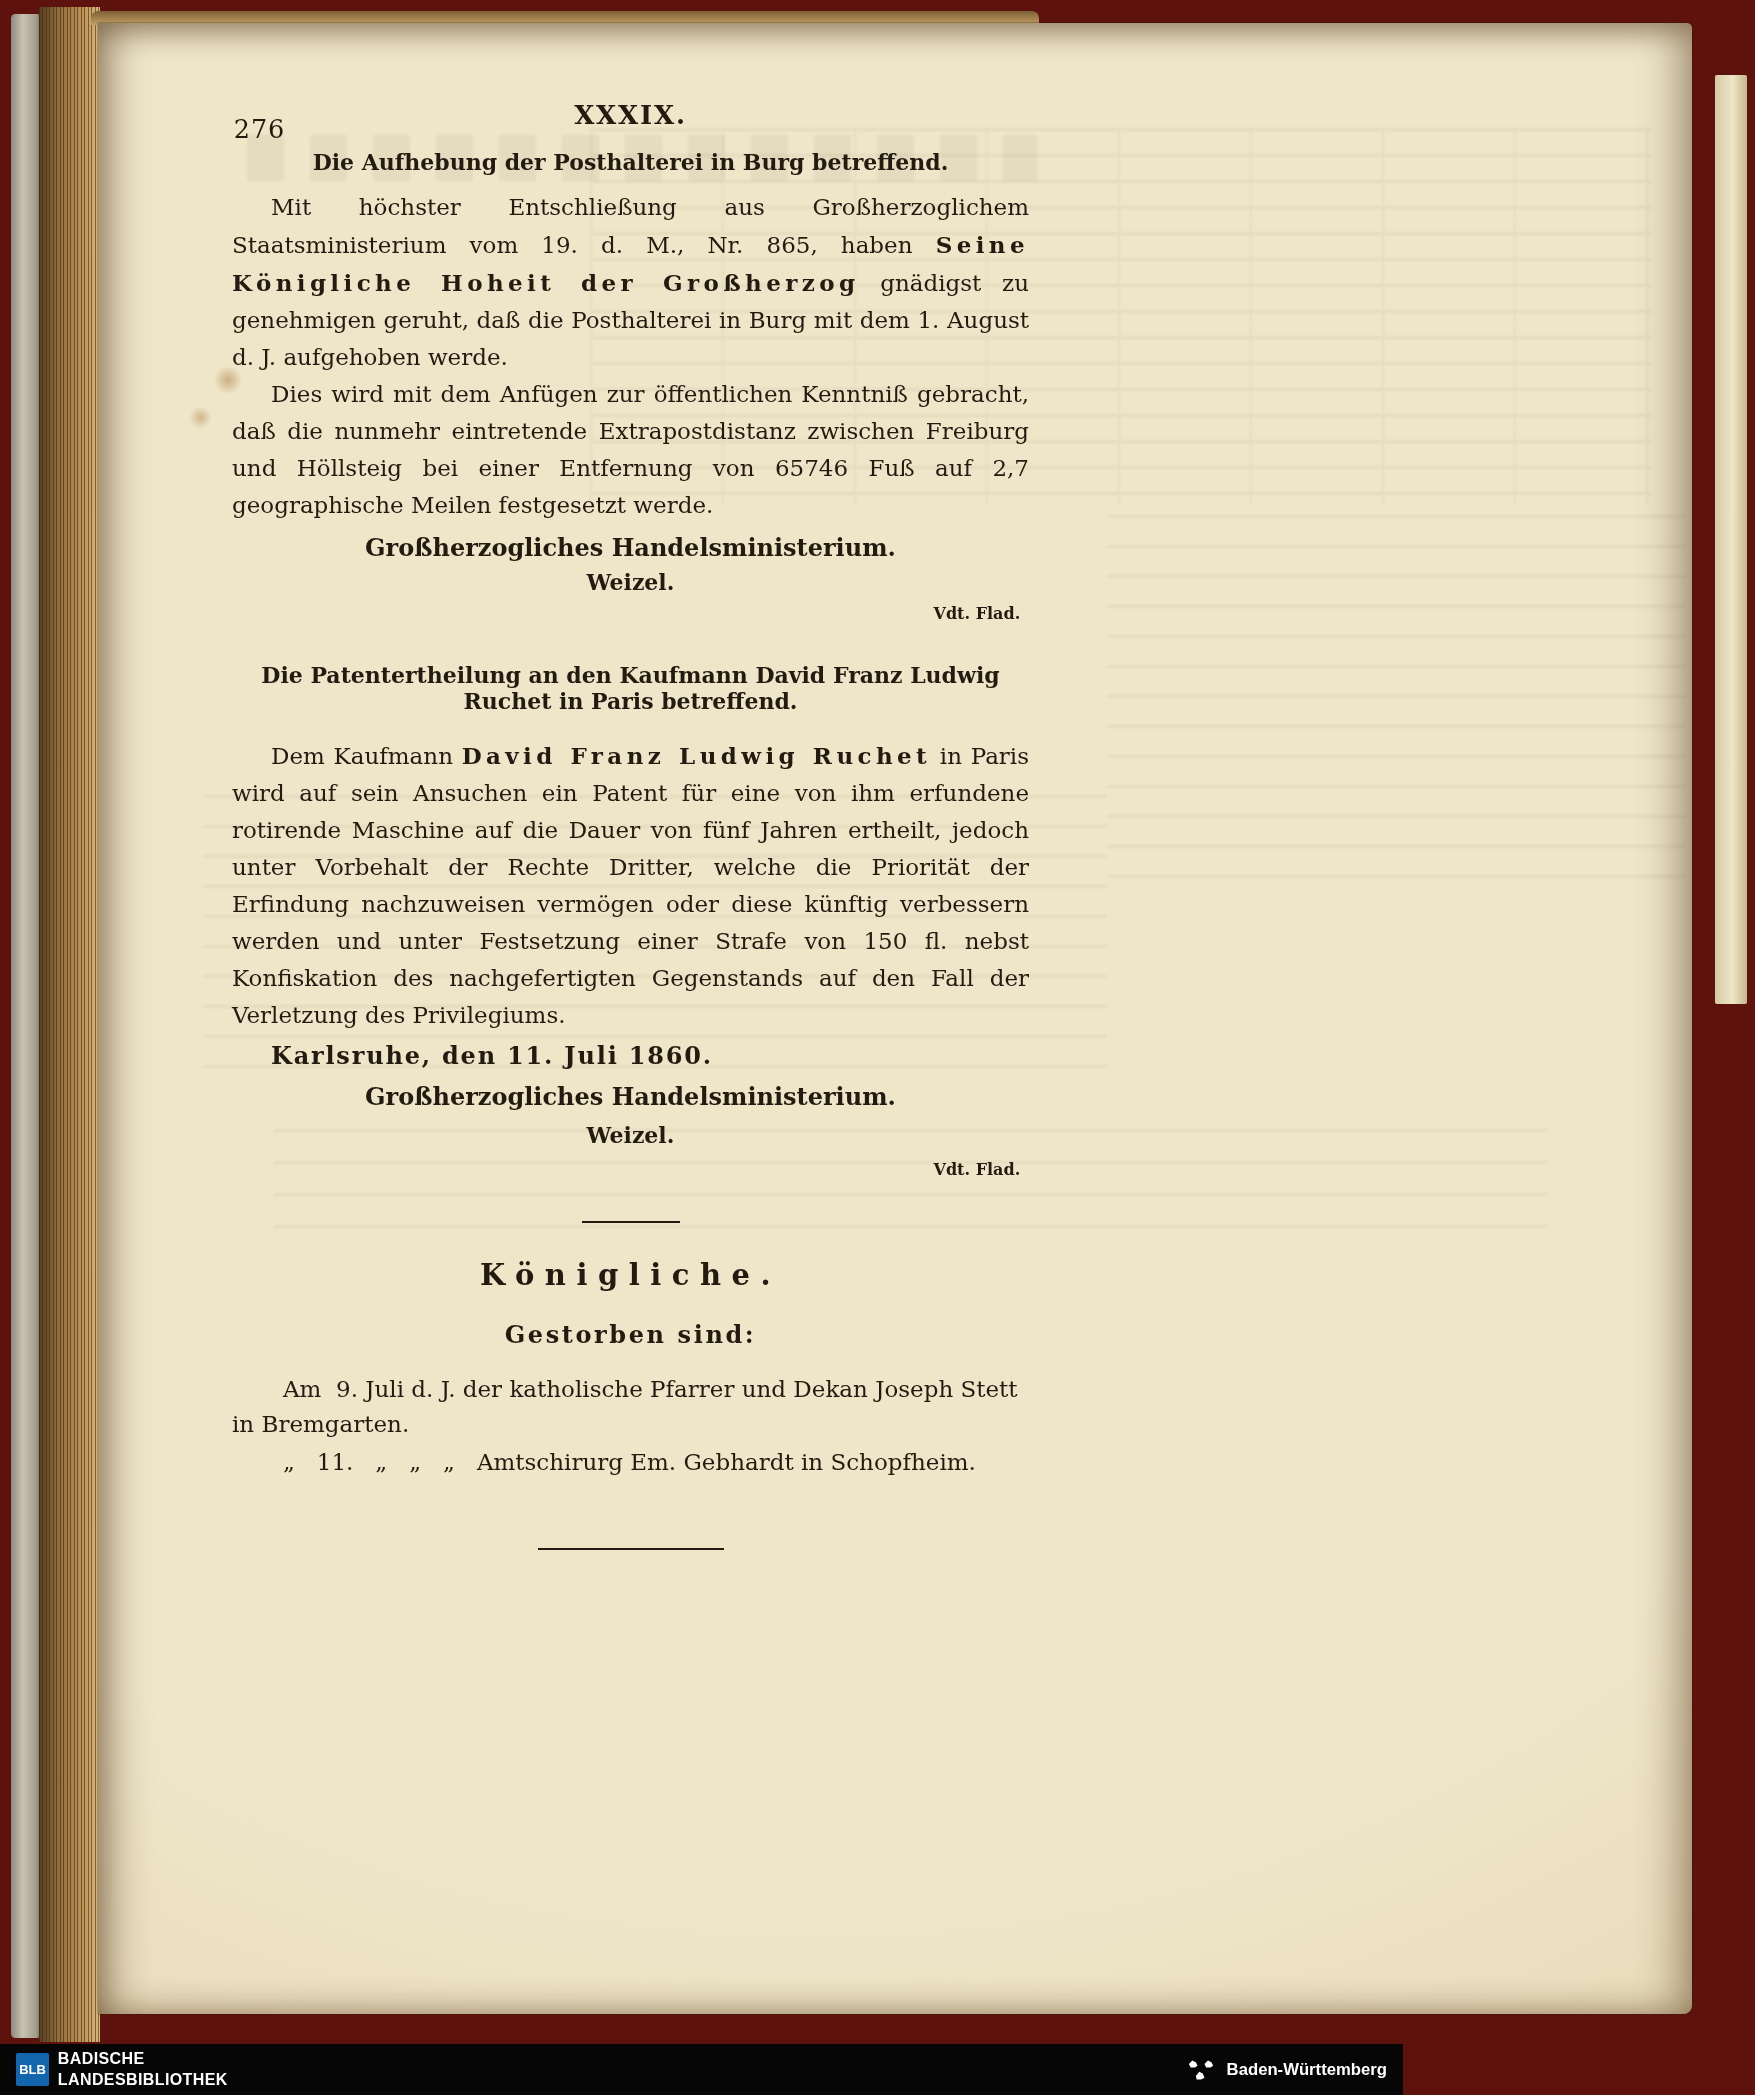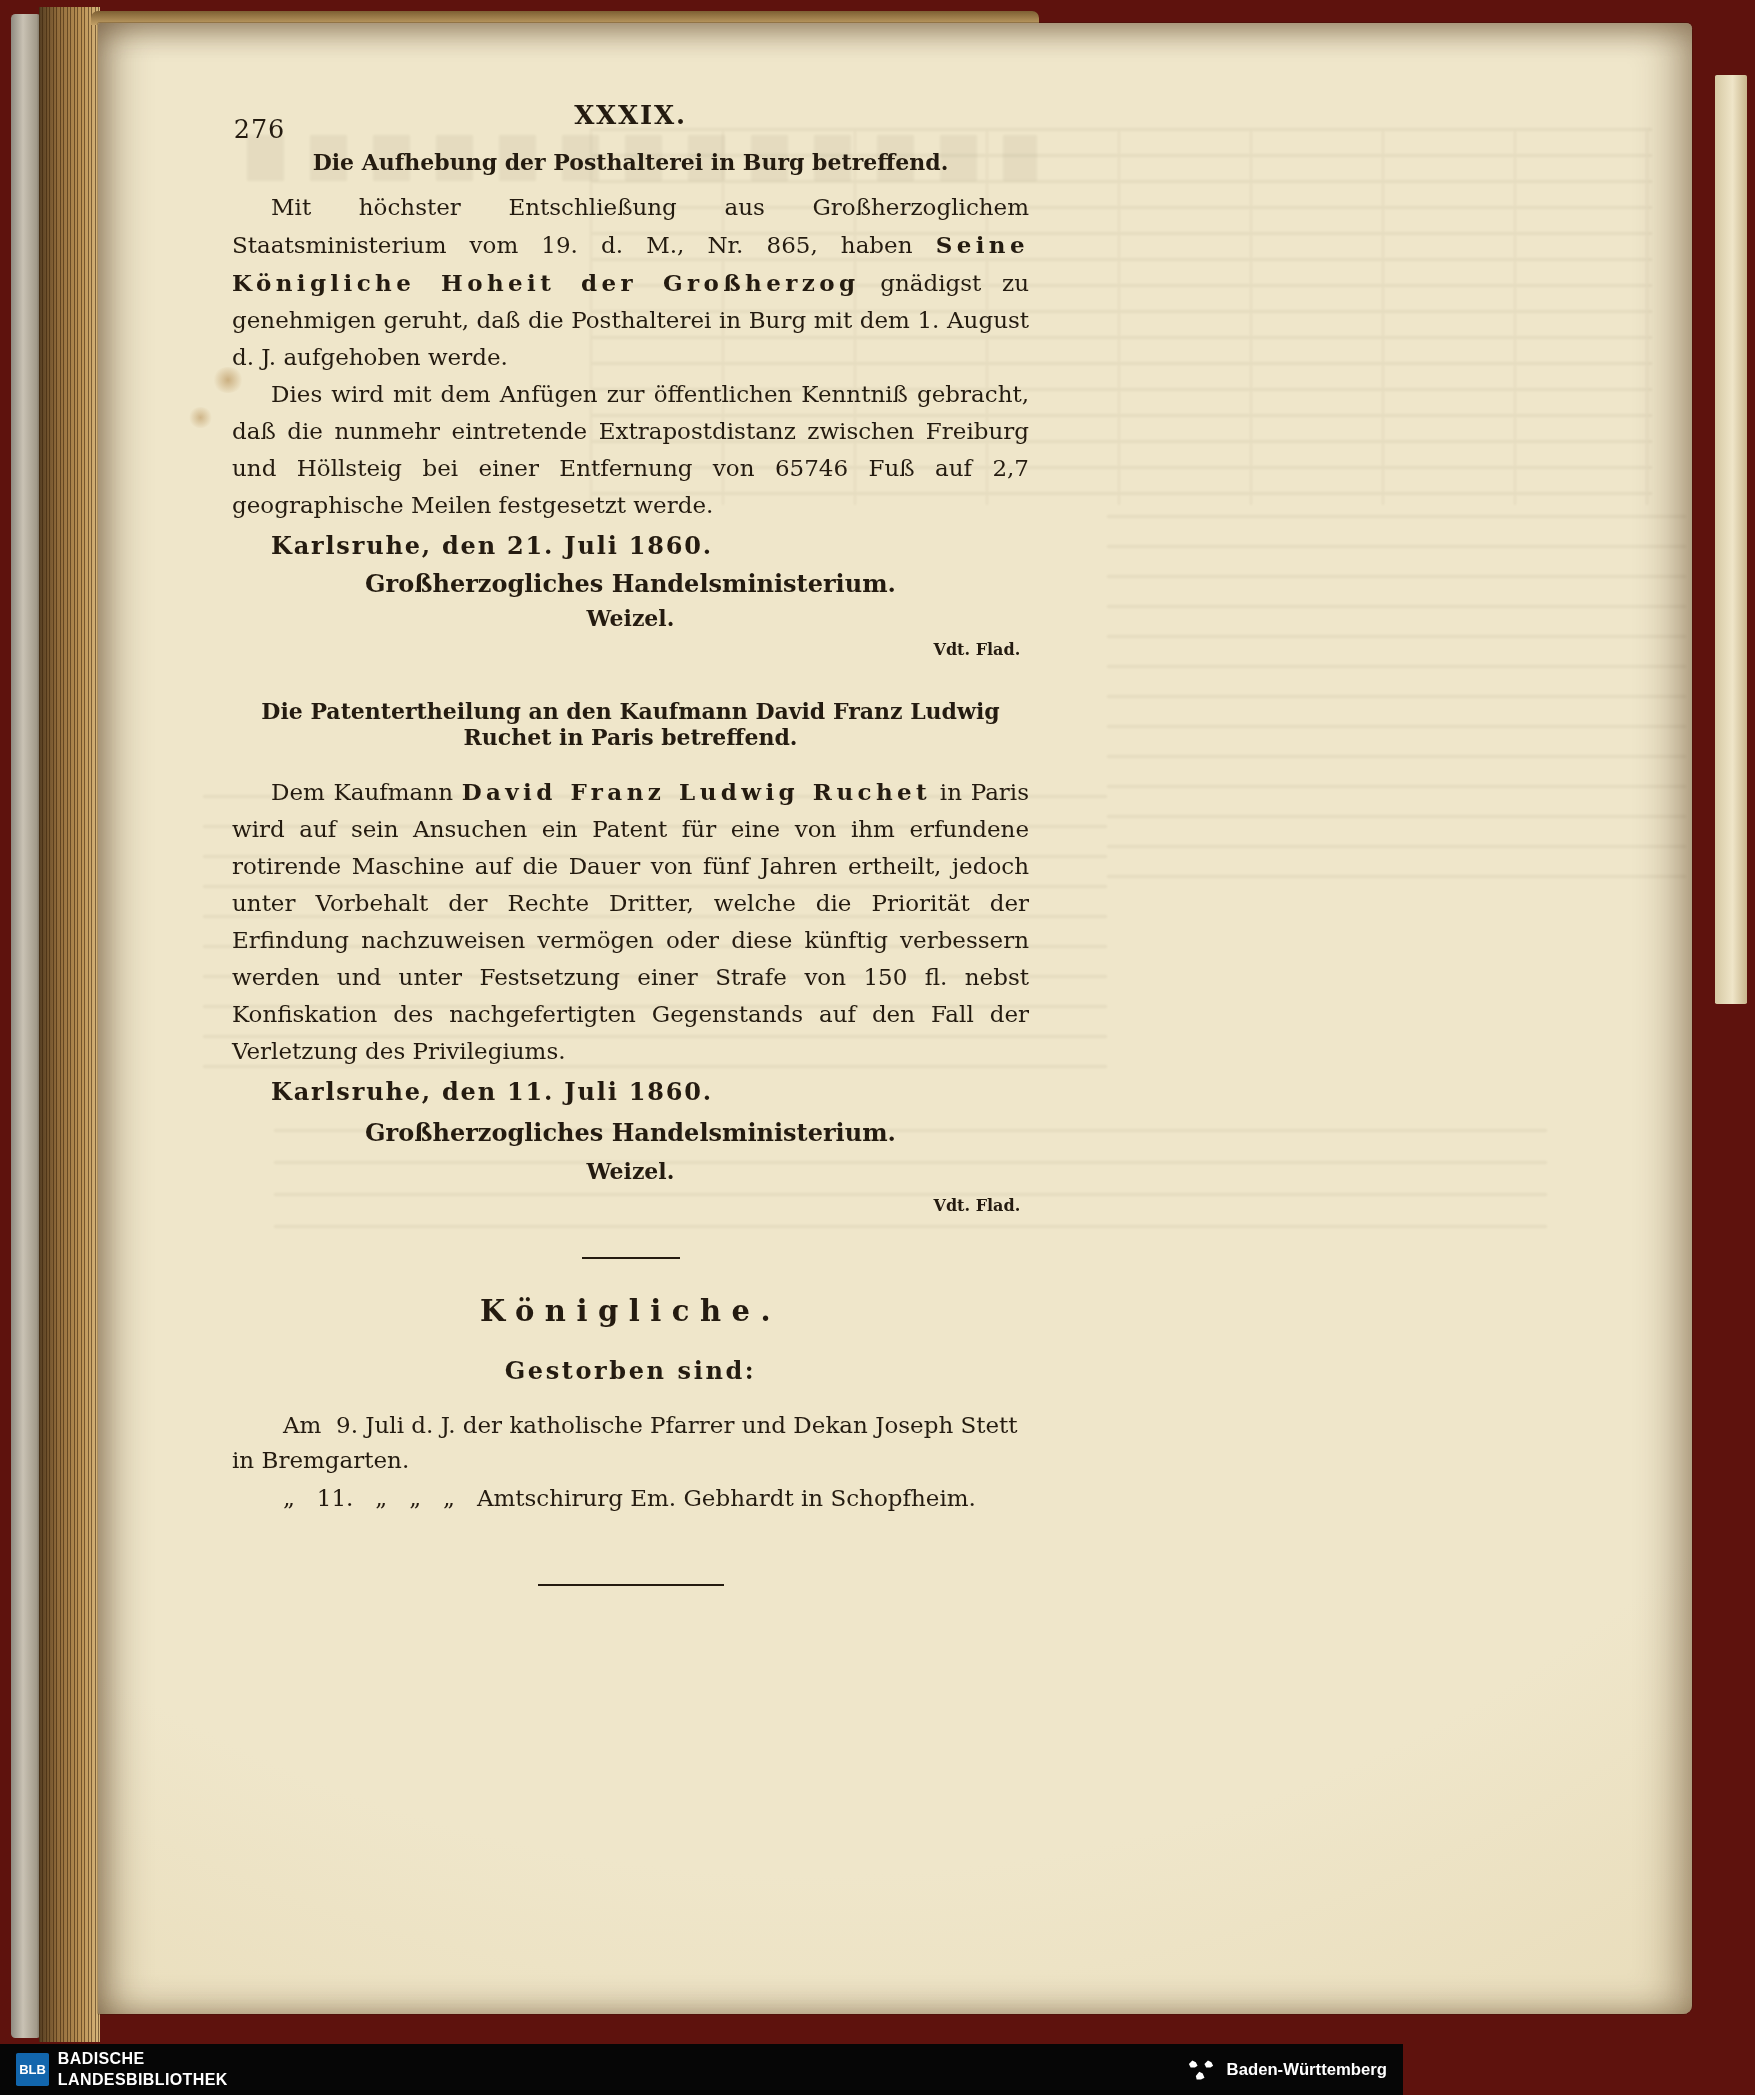--- a/index.html
+++ b/index.html
@@ -124,21 +124,20 @@
         <span class="page-number">276</span>
         <div class="section-number">XXXIX.</div>
       </div>
 
       <div class="doc-title">Die Aufhebung der Posthalterei in Burg betreffend.</div>
 
       <p class="body-para"><span>Mit höchster Entschließung aus Großherzoglichem Staatsministerium vom 19. d. M., Nr. 865, haben </span><span class="gesperrt">Seine Königliche Hoheit der Großherzog</span><span> gnädigst zu genehmigen geruht, daß die Posthalterei in Burg mit dem 1. August d. J. aufgehoben werde.</span></p>
 
       <p class="body-para cont">Dies wird mit dem Anfügen zur öffentlichen Kenntniß gebracht, daß die nunmehr eintretende Extrapostdistanz zwischen Freiburg und Höllsteig bei einer Entfernung von 65746 Fuß auf 2,7 geographische Meilen festgesetzt werde.</p>
 
-      <div class="dateline">Karlsruhe, den 21. Juli 1860.</div>
       <div class="ministry">Großherzogliches Handelsministerium.</div>
       <div class="signature">Weizel.</div>
       <div class="countersig">Vdt. Flad.</div>
 
       <div class="doc-title section-gap">Die Patentertheilung an den Kaufmann David Franz Ludwig Ruchet in Paris betreffend.</div>
 
       <p class="body-para" style="margin-top:23px;"><span>Dem Kaufmann </span><span class="gesperrt">David Franz Ludwig Ruchet</span><span> in Paris wird auf sein Ansuchen ein Patent für eine von ihm erfundene rotirende Maschine auf die Dauer von fünf Jahren ertheilt, jedoch unter Vorbehalt der Rechte Dritter, welche die Priorität der Erfindung nachzuweisen vermögen oder diese künftig verbessern werden und unter Festsetzung einer Strafe von 150 fl. nebst Konfiskation des nachgefertigten Gegenstands auf den Fall der Verletzung des Privilegiums.</span></p>
 
       <div class="dateline">Karlsruhe, den 11. Juli 1860.</div>
       <div class="ministry" style="margin-top:12.3px;">Großherzogliches Handelsministerium.</div>

